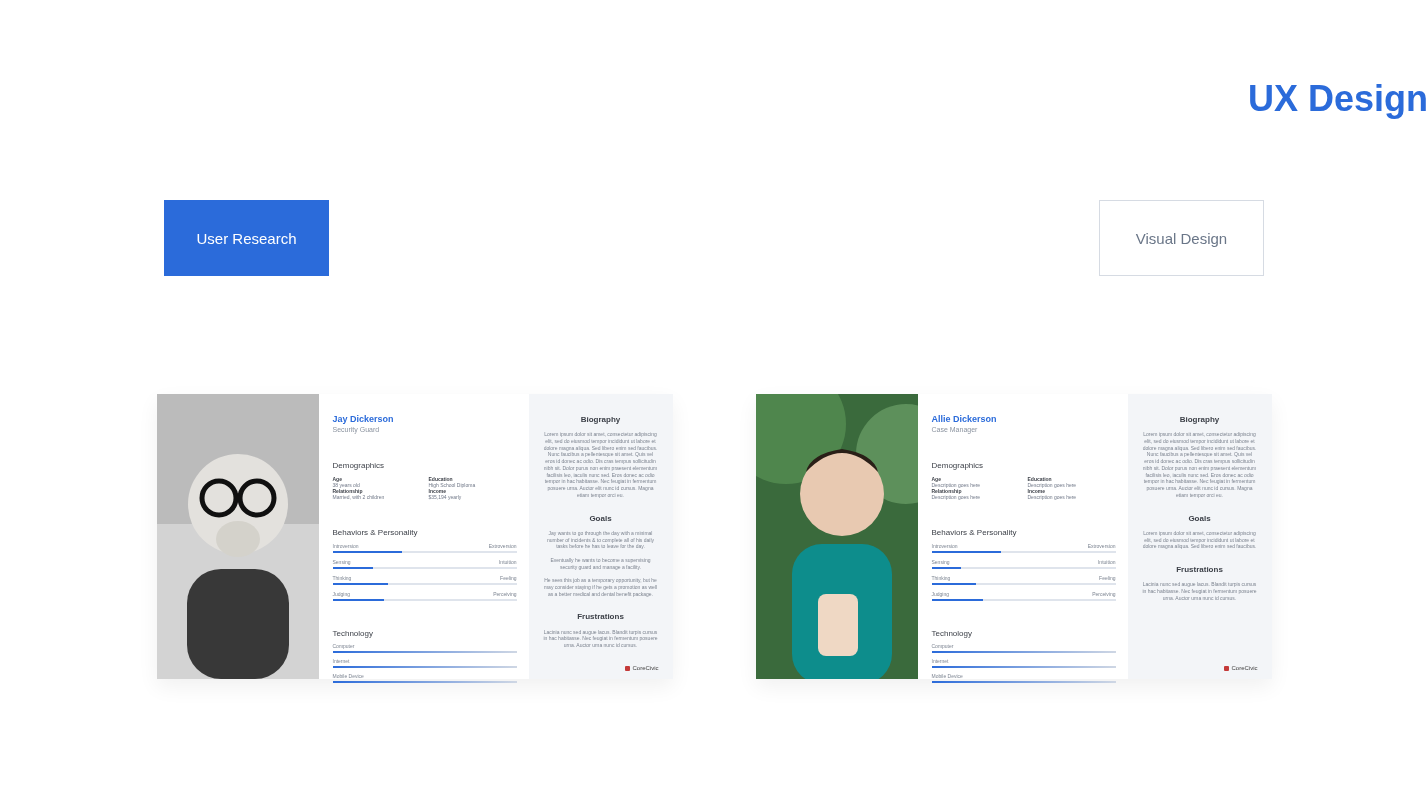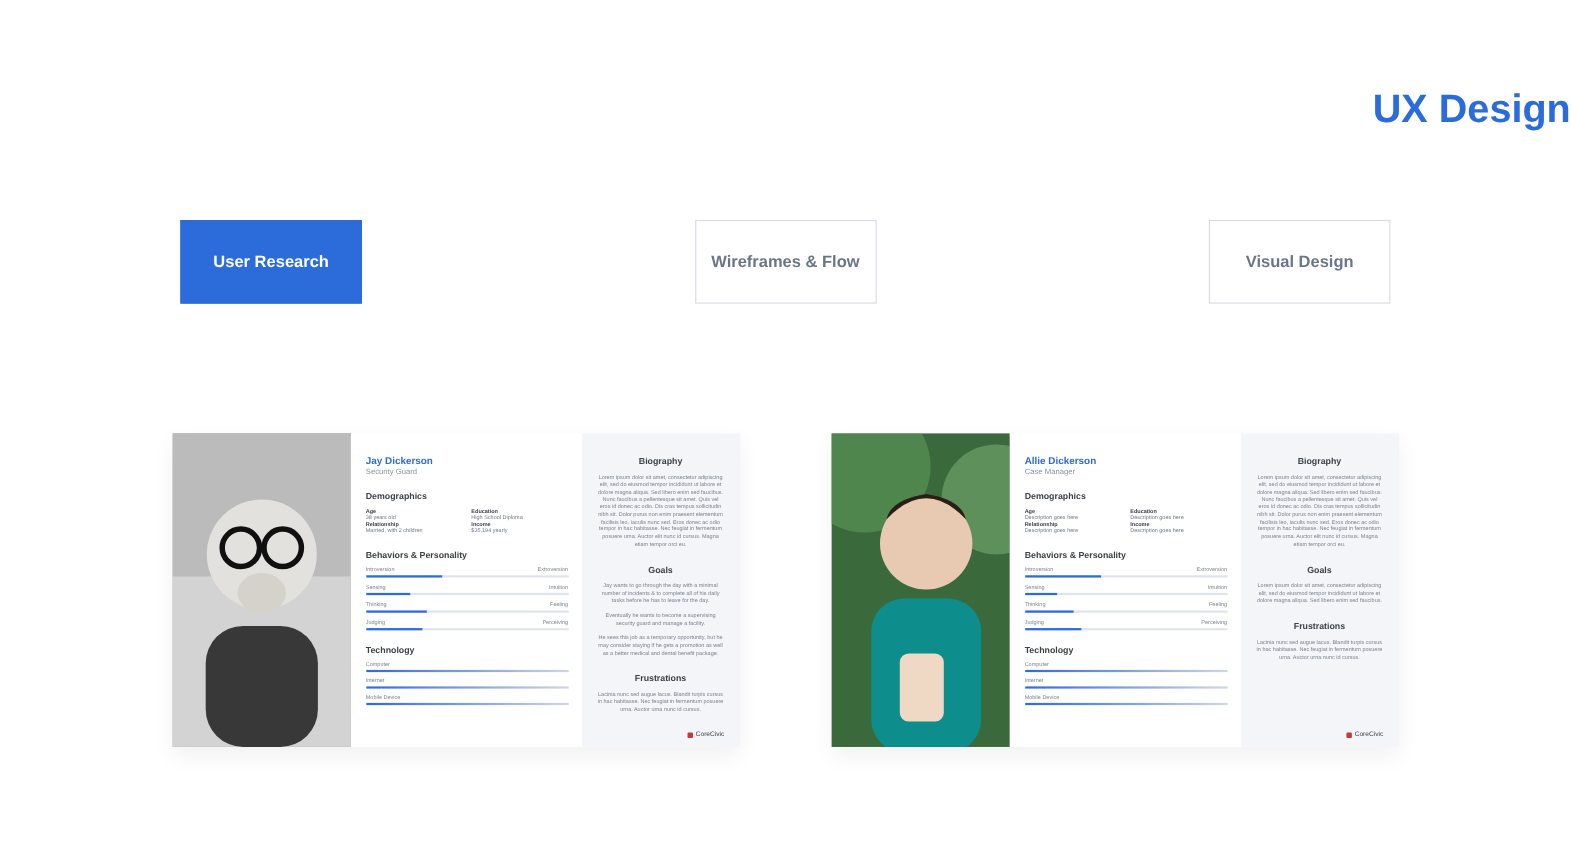--- a/index.html
+++ b/index.html
@@ -26,21 +26,21 @@
     width: 1100px;
     margin: 80px auto 0 auto;
   }
   .tab {
     width: 165px;
     height: 76px;
     display: flex;
     align-items: center;
     justify-content: center;
     font-size: 15px;
-    font-weight: 700;
+    font-weight: 400;
     color: #6a7688;
     border: 1px solid #d6dbe3;
     background: #ffffff;
     cursor: pointer;
   }
   .tab.active {
     background: #2b6bda;
     color: #ffffff;
     border-color: #2b6bda;
   }
@@ -76,21 +76,21 @@
     background: #f3f5f8;
     padding: 20px 14px 12px 14px;
     font-size: 5px;
     color: #6b717c;
     line-height: 1.4;
     text-align: center;
   }
 
   .p-name { font-size: 9px; color: #2b6bda; font-weight: 600; }
   .p-role { font-size: 7px; color: #8b939f; margin-top: 2px; }
-  .p-section { font-size: 8px; color: #3b3f47; font-weight: 700; margin-top: 14px; }
+  .p-section { font-size: 8px; color: #3b3f47; font-weight: 400; margin-top: 28px; }
   .p-grid { display: grid; grid-template-columns: 1fr 1fr; column-gap: 8px; margin-top: 6px; }
   .p-label { font-size: 5px; color: #3b3f47; font-weight: 700; }
   .p-value { font-size: 5px; color: #707888; }
 
   .trait-row { margin-top: 6px; }
   .trait-top { display: flex; justify-content: space-between; font-size: 5px; color: #7c8491; }
   .trait-bar { height: 2px; background: #dfe4ec; margin-top: 2px; position: relative; }
   .trait-fill { height: 2px; background: #2b6bda; position: absolute; left: 0; top: 0; }
 
   .tech-row { margin-top: 5px; }
@@ -117,21 +117,20 @@
   .photo-svg { width: 100%; height: 100%; display: block; }
 
 </style>
 </head>
 <body>
 
 <h1 class="page-title">UX Design</h1>
 
 <div class="tabs">
   <div class="tab active">User Research</div>
-  <div class="tab">Wireframes &amp; Flow</div>
   <div class="tab">Visual Design</div>
 </div>
 
 <div class="cards">
 
   <div class="persona-card">
     <div class="persona-photo">
       <svg class="photo-svg" viewBox="0 0 162 285" preserveAspectRatio="xMidYMid slice">
         <rect width="162" height="285" fill="#d8d8d8"></rect>
         <rect x="0" y="0" width="162" height="130" fill="#bfbfbf"></rect>

